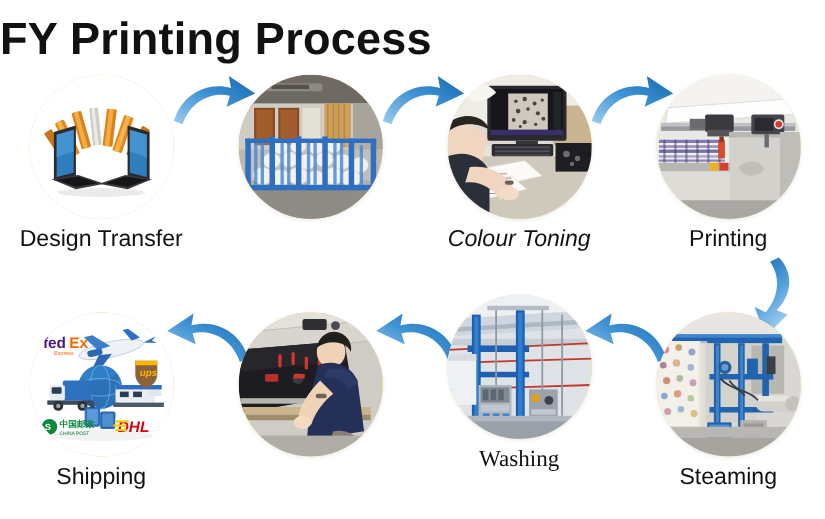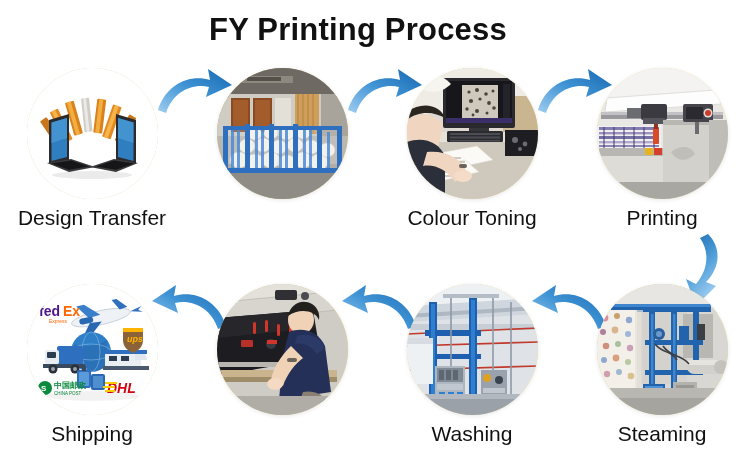--- a/index.html
+++ b/index.html
@@ -1,22 +1,22 @@
 <!DOCTYPE html>
 <html><head>
 <meta charset="utf-8">
 <style>
   html,body{margin:0;padding:0;}
   body{
     width:750px;height:472px;background:#ffffff;overflow:hidden;
     font-family:"Liberation Sans","DejaVu Sans",sans-serif;position:relative;
   }
   #page-title{
-    position:absolute;top:12px;left:0;width:716px;text-align:center;
-    font-size:31px;font-weight:700;color:#111;letter-spacing:.2px;
+    position:absolute;top:12px;left:0;width:716px;
+    font-size:41px;font-weight:700;color:#111;letter-spacing:.2px;
   }
   .step{position:absolute;width:190px;text-align:center;}
   .circle{
     position:relative;width:131px;height:131px;margin:0 auto;border-radius:50%;
     overflow:hidden;background:#fde047;
   }
   .circle.ring{box-shadow:0 0 0 1px #cfe2f3 inset;}
   .circle.soft{box-shadow:0 1px 4px rgba(0,0,0,.10);}
   .caption{
     margin-top:7px;font-size:21px;color:#111;white-space:nowrap;line-height:1.1;
@@ -177,21 +177,21 @@
         <linearGradient id="ag2" x1="0" y1="1" x2="1" y2="0">
       <stop offset="0" stop-color="#9ecdf0"></stop>
           <stop offset=".5" stop-color="#3f93d4"></stop>
           <stop offset="1" stop-color="#1668b0"></stop>
     </linearGradient>
       </defs>
     <path d="M2 44 C10 18 34 8 54 14 L52 3 L76 19 L50 31 L53 21 C36 17 17 26 10 47 Z" fill="url(#ag2)"></path>
   </svg>
 </div>
 
-<div class="step" style="left:377px;top:68px;">
+<div class="step" style="left:377px;top:68px;font-style:italic;">
   <div class="circle soft">
     <svg class="scene" viewBox="0 0 131 131">
       <rect width="131" height="131" fill="#ddd9d2"></rect>
       <rect x="0" y="0" width="131" height="46" fill="#efece6"></rect>
       <rect x="96" y="28" width="35" height="46" fill="#c9b58f"></rect>
 
       <g>
         <rect x="36" y="10" width="72" height="50" rx="2" fill="#2a2a2e"></rect>
         <rect x="39" y="13" width="66" height="42" fill="#17171b"></rect>
         <rect x="55" y="17" width="36" height="33" fill="#cfc8bc"></rect>
@@ -502,21 +502,21 @@
           <stop offset=".5" stop-color="#3f93d4"></stop>
           <stop offset="1" stop-color="#1668b0"></stop>
     </linearGradient>
       </defs>
     <g transform="translate(78,0) scale(-1,1)">
       <path d="M2 44 C10 18 34 8 54 14 L52 3 L76 19 L50 31 L53 21 C36 17 17 26 10 47 Z" fill="url(#ag5)"></path>
     </g>
   </svg>
 </div>
 
-<div class="step" style="left:377px;top:284px;">
+<div class="step" style="left:377px;top:268px;font-family:Liberation Serif, serif;">
   <div class="circle soft">
     <svg class="scene" viewBox="0 0 131 131">
       <rect width="131" height="131" fill="#dfe3e8"></rect>
       <rect x="0" y="0" width="131" height="22" fill="#eef1f4"></rect>
 
       <path d="M0 22 L131 14 L131 30 L0 38 Z" fill="#cfd6dd"></path>
       <path d="M0 30 L131 22 L131 26 L0 34 Z" fill="#aeb8c2"></path>
       <rect x="0" y="40" width="131" height="6" fill="#c7ced6"></rect>
 
       <g stroke="#c0392b" stroke-width="1.6">

